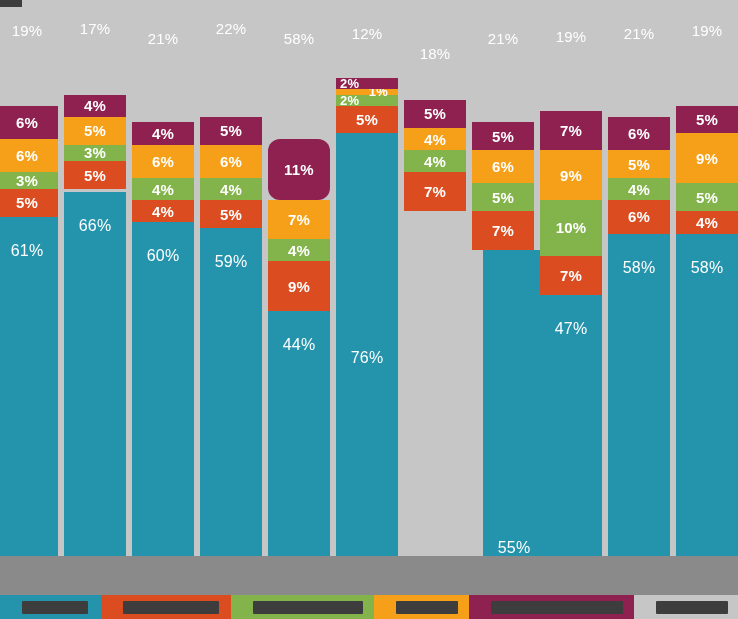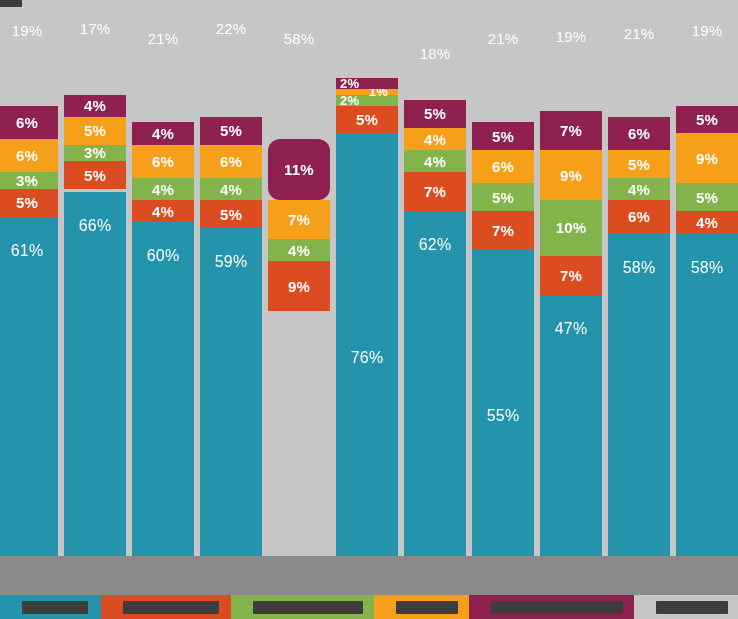--- a/index.html
+++ b/index.html
@@ -121,20 +121,23 @@
           <span class="lbl">6%</span>
         </div>
         <div class="seg purple" style="bottom: 411.44px; height: 27.8px;">
           <span class="lbl">5%</span>
         </div>
         <div class="seg gray" style="bottom: 439.24px; height: 122.32px; align-items: flex-start; padding-top: 26.9104px;">
           <span class="lbl">22%</span>
         </div>
       </div>
       <div class="col" style="left: 268px; width: 62px; height: 556px;">
+        <div class="seg teal" style="bottom: 0px; height: 244.64px; align-items: flex-start; padding-top: 26px;">
+          <span class="lbl">44%</span>
+        </div>
         <div class="seg red" style="bottom: 244.64px; height: 50.04px;">
           <span class="lbl">9%</span>
         </div>
         <div class="seg green" style="bottom: 294.68px; height: 22.24px;">
           <span class="lbl">4%</span>
         </div>
         <div class="seg orange" style="bottom: 316.92px; height: 38.92px;">
           <span class="lbl">7%</span>
         </div>
         <div class="seg purple" style="bottom: 355.84px; height: 61.16px; border-radius: 12px;">
@@ -153,43 +156,43 @@
         </div>
         <div class="seg green tiny" style="bottom: 450.36px; height: 11.12px; justify-content: flex-start; padding-left: 4px;">
           <span class="lbl">2%</span>
         </div>
         <div class="seg orange tiny" style="bottom: 461.48px; height: 5.56px; justify-content: flex-end; padding-right: 10px;">
           <span class="lbl">1%</span>
         </div>
         <div class="seg purple tiny" style="bottom: 467.04px; height: 11.12px; justify-content: flex-start; padding-left: 4px;">
           <span class="lbl">2%</span>
         </div>
+        <div class="seg gray" style="bottom: 478.16px; height: 66.72px; align-items: flex-start; padding-top: 14.6784px;">
+          <span class="lbl">12%</span>
+        </div>
       </div>
       <div class="col" style="left: 404px; width: 62px; height: 556px;">
-        <div class="seg teal" style="bottom: 0px; height: 344.72px; align-items: flex-start; padding-top: 26px;">
-          <span class="lbl">62%</span>
-        </div>
         <div class="seg red" style="bottom: 344.72px; height: 38.92px;">
           <span class="lbl">7%</span>
         </div>
         <div class="seg green" style="bottom: 383.64px; height: 22.24px;">
           <span class="lbl">4%</span>
         </div>
         <div class="seg orange" style="bottom: 405.88px; height: 22.24px;">
           <span class="lbl">4%</span>
         </div>
         <div class="seg purple" style="bottom: 428.12px; height: 27.8px;">
           <span class="lbl">5%</span>
         </div>
         <div class="seg gray" style="bottom: 455.92px; height: 76px; align-items: flex-start; padding-top: 22.0176px;">
           <span class="lbl">18%</span>
         </div>
       </div>
       <div class="col" style="left: 472px; width: 62px; height: 556px;">
-        <div class="seg teal" style="bottom: 0px; height: 305.8px; align-items: center; padding-top: 26px;">
+        <div class="seg teal" style="bottom: 0px; height: 305.8px; align-items: flex-end; padding-top: 26px; margin-left: 11px;">
           <span class="lbl">55%</span>
         </div>
         <div class="seg red" style="bottom: 305.8px; height: 38.92px;">
           <span class="lbl">7%</span>
         </div>
         <div class="seg green" style="bottom: 344.72px; height: 27.8px;">
           <span class="lbl">5%</span>
         </div>
         <div class="seg orange" style="bottom: 372.52px; height: 33.36px;">
           <span class="lbl">6%</span>

